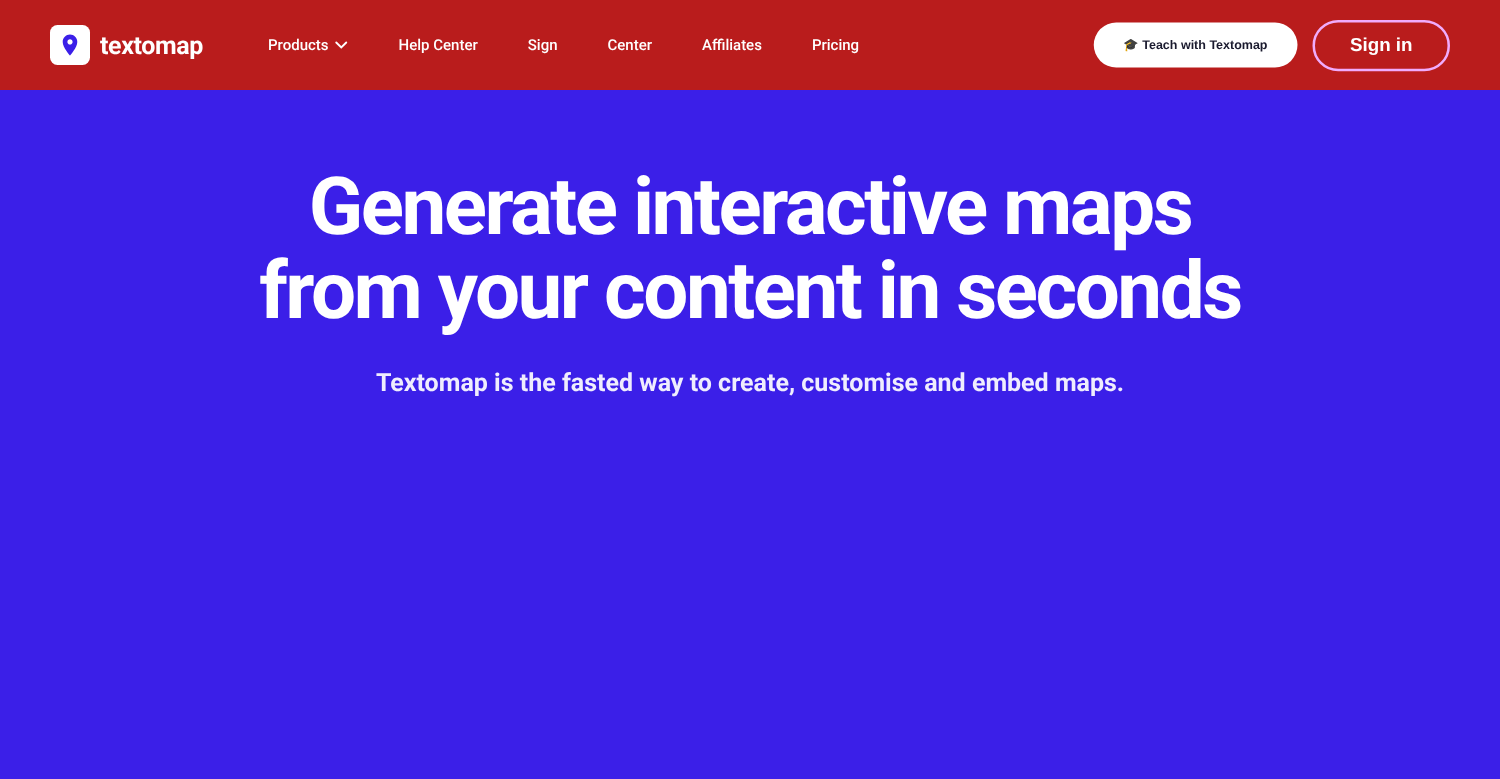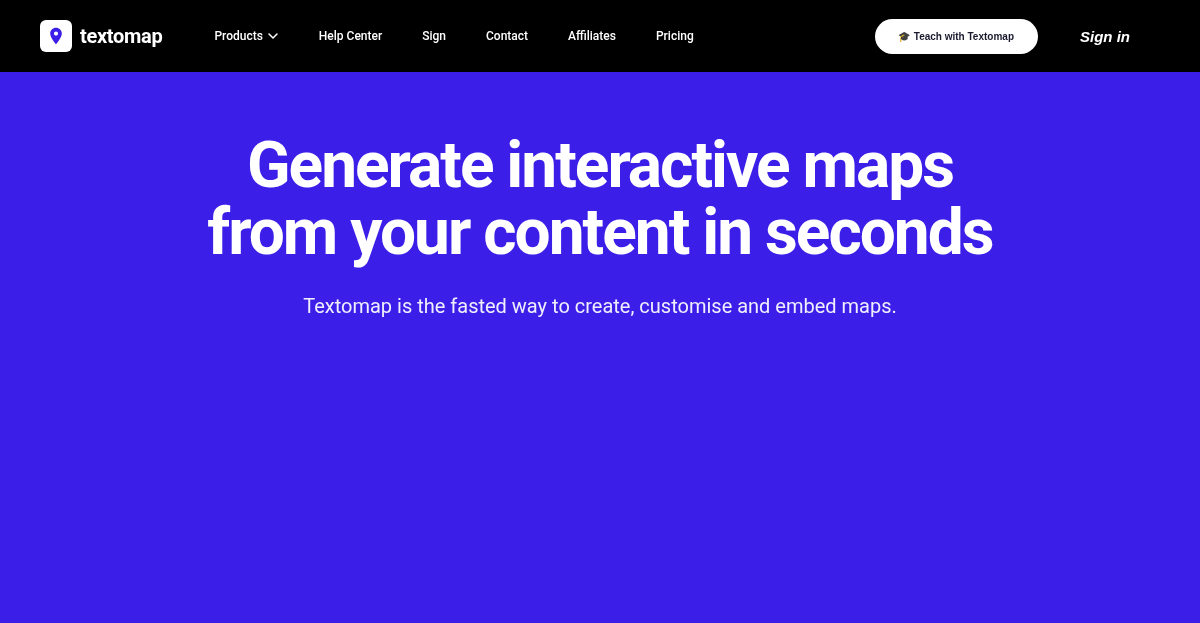--- a/index.html
+++ b/index.html
@@ -17,21 +17,21 @@
       overflow-x: hidden;
     }
 
     
     nav {
       display: flex;
       align-items: center;
       justify-content: space-between;
       padding: 0 40px;
       height: 72px;
-      background-color: #000000;
+      background-color: #b91c1c;
     }
 
     .nav-left {
       display: flex;
       align-items: center;
       gap: 36px;
     }
 
     .logo-container {
       display: flex;
@@ -103,27 +103,26 @@
       font-weight: 600;
       cursor: pointer;
       display: flex;
       align-items: center;
       gap: 8px;
     }
 
     .btn-signin {
       background: transparent;
       color: white;
-      border: 2px solid #000000;
+      border: 2px solid #f0abfc;
       border-radius: 50px;
       padding: 10px 28px;
       font-size: 15px;
       font-weight: 600;
       cursor: pointer;
-      font-style: italic;
     }
 
     
     .hero {
       display: flex;
       flex-direction: column;
       align-items: center;
       justify-content: center;
       padding: 60px 40px 40px;
       text-align: center;
@@ -133,21 +132,21 @@
       font-size: 64px;
       font-weight: 700;
       line-height: 1.05;
       letter-spacing: -2px;
       max-width: 960px;
       margin-bottom: 24px;
     }
 
     .hero-subtitle {
       font-size: 20px;
-      font-weight: 400;
+      font-weight: 700;
       line-height: 1.6;
       color: rgba(255,255,255,0.92);
       max-width: 600px;
       margin-bottom: 57px;
     }
 
     .hero-subtitle p {
       margin: 0;
     }
   </style>
@@ -174,21 +173,21 @@
           </svg>
         </span>
       </a>
       <a class="nav-link" href="#">
         <span>Help Center</span>
       </a>
       <a class="nav-link" href="#">
         <span>Sign</span>
       </a>
       <a class="nav-link" href="#">
-        <span>Contact</span>
+        <span>Center</span>
       </a>
       <a class="nav-link" href="#">
         <span>Affiliates</span>
       </a>
       <a class="nav-link" href="#">
         <span>Pricing</span>
       </a>
     </div>
   </div>
 

